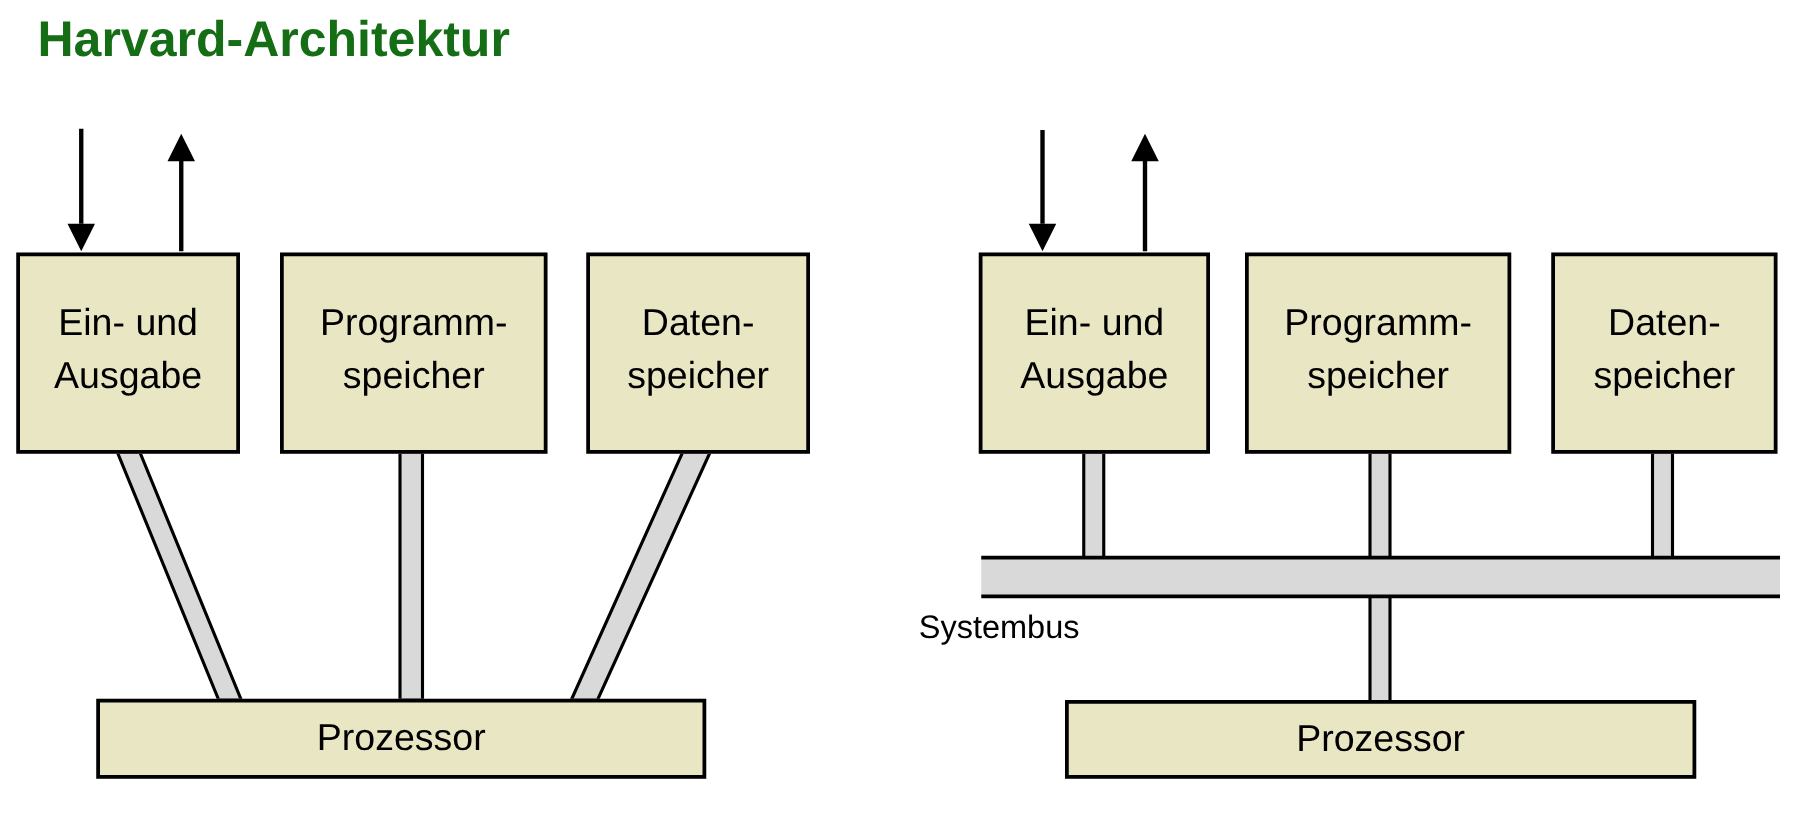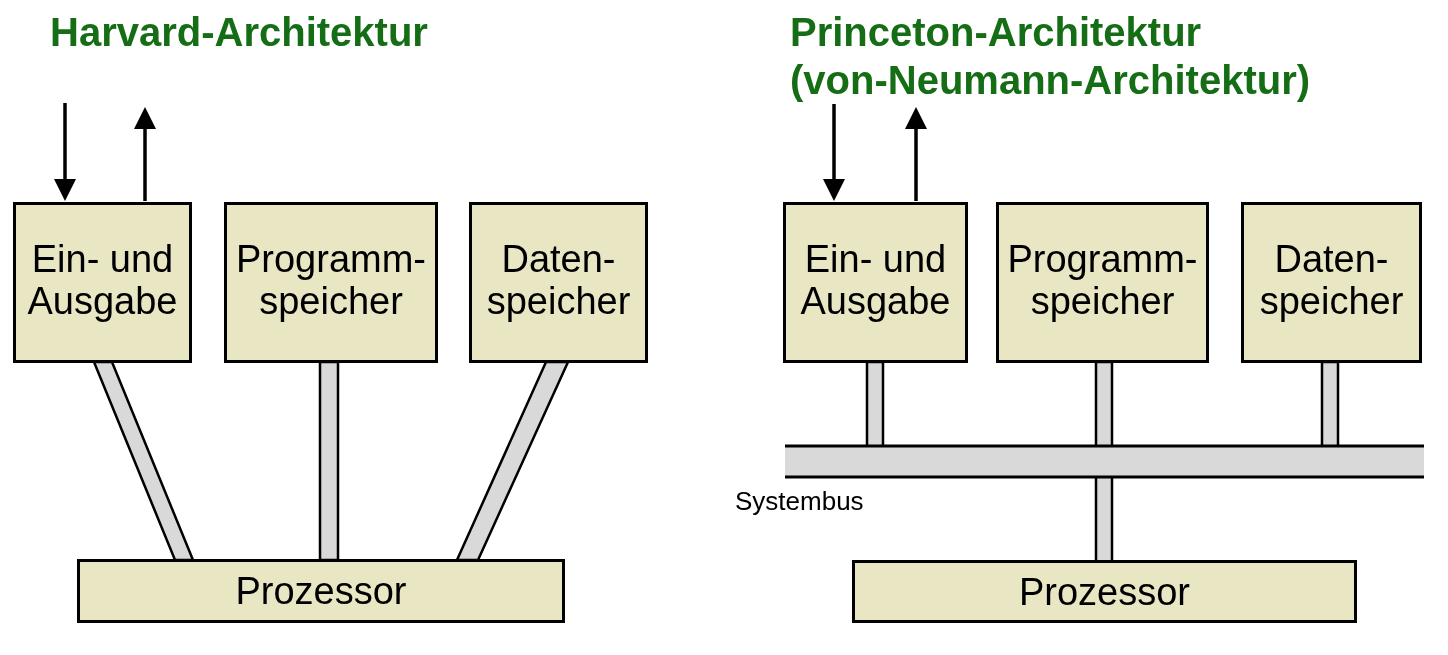--- a/index.html
+++ b/index.html
@@ -16,34 +16,34 @@
     left: 0; top: 0;
   }
   .title {
     position: absolute;
     font-size: 40px;
     font-weight: bold;
     line-height: 48px;
     color: var(--title-color, #156e15);
     white-space: nowrap;
   }
-  .t-left  { left: 50px;  top: 8px; }
+  .t-left  { left: 30px;  top: 8px; }
   .t-right { left: 790px; top: 8px; }
   .box {
     position: absolute;
     box-sizing: border-box;
     background: var(--box-fill, #e9e6c4);
     border: 3px solid var(--box-border, #000000);
     color: var(--text-color, #000000);
     display: flex;
     flex-direction: column;
     align-items: center;
     justify-content: center;
     text-align: center;
-    font-size: 38px;
+    font-size: 30px;
     line-height: 42px;
   }
   .tall-box { padding-bottom: 6px; }
   .b1 { left: 13px;   top: 202px; width: 179px; height: 161px; }
   .b2 { left: 224px;  top: 202px; width: 214px; height: 161px; }
   .b3 { left: 469px;  top: 202px; width: 179px; height: 161px; }
   .b4 { left: 783px;  top: 202px; width: 185px; height: 161px; }
   .b5 { left: 996px;  top: 202px; width: 213px; height: 161px; }
   .b6 { left: 1241px; top: 202px; width: 181px; height: 161px; }
   .p1 { left: 77px;   top: 559px; width: 488px; height: 64px; }
@@ -98,24 +98,20 @@
       <polygon class="conn" points="1322,362 1338,362 1338,447 1322,447"></polygon>
       <polygon class="conn" points="1096,476 1112,476 1112,562 1096,562"></polygon>
       <rect class="bus-fill" x="785" y="446.5" width="639" height="30"></rect>
       <line class="bus-line" x1="785" y1="446" x2="1424" y2="446"></line>
       <line class="bus-line" x1="785" y1="477" x2="1424" y2="477"></line>
     </g>
   </svg>
 
   <div class="title t-left">Harvard-Architektur</div>
 
-  <div class="title t-right">
-    <div>Princeton-Architektur</div>
-    <div>(von-Neumann-Architektur)</div>
-  </div>
 
   <div class="box tall-box b1">
     <span>Ein- und</span>
     <span>Ausgabe</span>
   </div>
   <div class="box tall-box b2">
     <span>Programm-</span>
     <span>speicher</span>
   </div>
   <div class="box tall-box b3">

